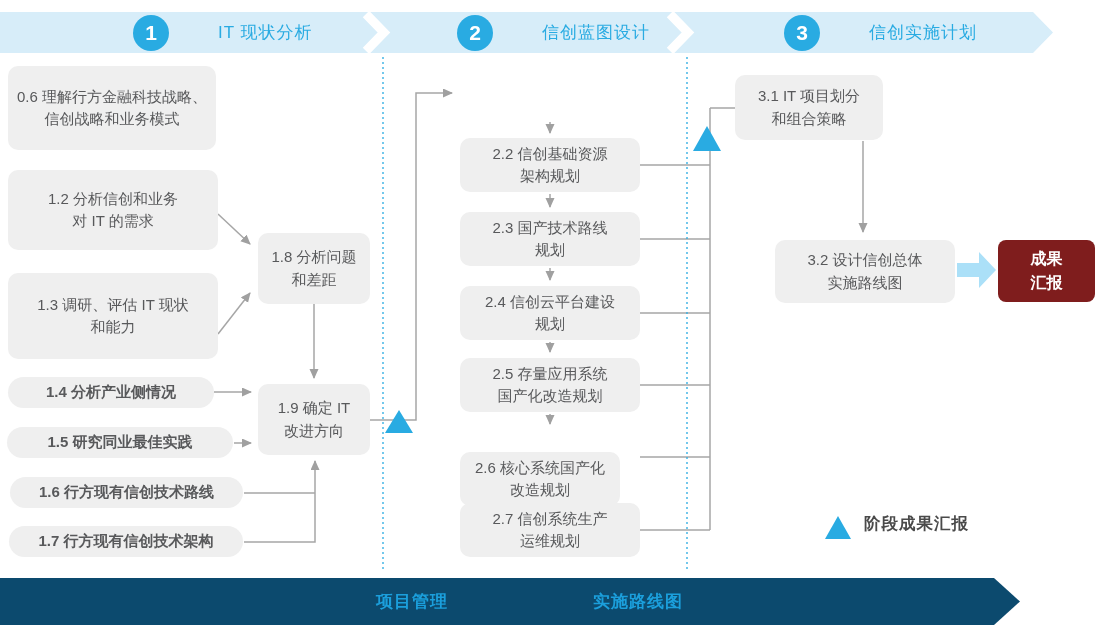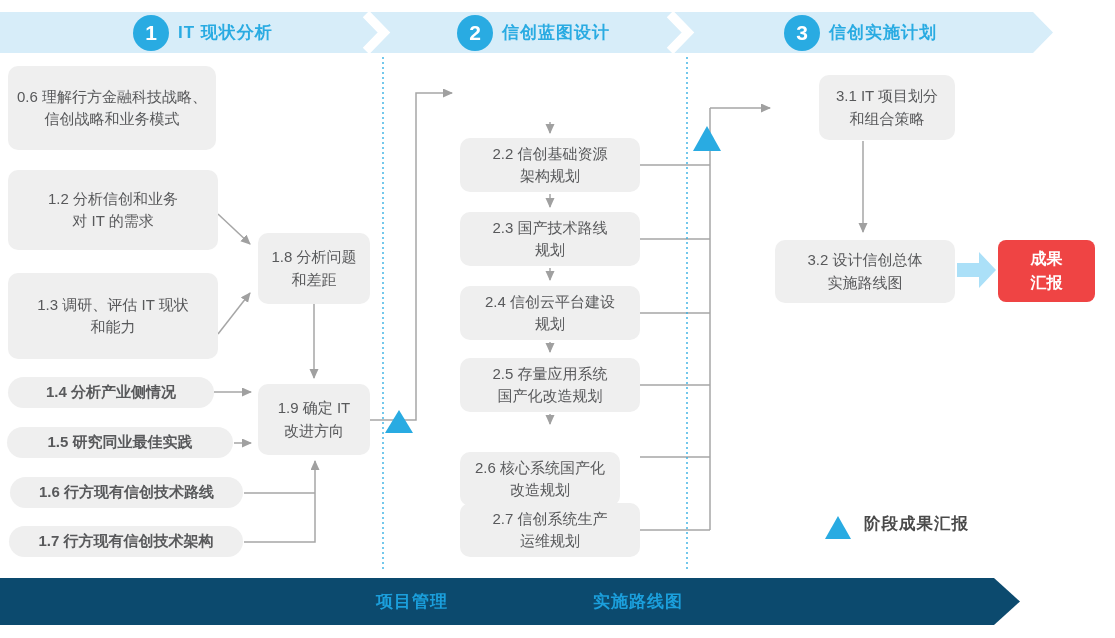--- a/index.html
+++ b/index.html
@@ -16,32 +16,32 @@
   .band.bottom{
     top:578px;width:1020px;height:47px;background:#0c4a6e;
     clip-path:polygon(0 0,calc(100% - 26px) 0,100% 50%,calc(100% - 26px) 100%,0 100%);
   }
   .phase{position:absolute;top:0;height:100%;display:flex;align-items:center;gap:9px;}
   .num{
     width:36px;height:36px;border-radius:50%;background:#29ABE2;color:#fff;
     display:flex;align-items:center;justify-content:center;
     font-size:21px;font-weight:bold;
   }
-  .ptitle{color:#29ABE2;font-size:17px;font-weight:bold;letter-spacing:1px;}
+  .ptitle{color:#29ABE2;font-size:17px;font-weight:normal;letter-spacing:1px;margin-left:40px;}
   .chev{position:absolute;top:0;}
   .ftext{position:absolute;top:0;height:47px;line-height:47px;color:#1B9FDC;font-size:17px;font-weight:bold;letter-spacing:1px;}
   
   .box{
     position:absolute;background:#EFEFEF;border-radius:10px;color:#58595B;
     display:flex;align-items:center;justify-content:center;text-align:center;
     font-size:15px;line-height:1.5;white-space:pre-line;z-index:2;padding:2px 6px;
     box-sizing:border-box;
   }
   .pill{border-radius:17px;font-weight:bold;}
-  .result{background:#ef4444;color:#fff;font-weight:bold;font-size:16px;border-radius:8px;}
+  .result{background:#7f1d1d;color:#fff;font-weight:bold;font-size:16px;border-radius:8px;}
   
   .overlay{position:absolute;left:0;top:0;z-index:1;}
   .legend{position:absolute;display:flex;gap:12px;z-index:2;}
   .legend span{color:#4A4A4A;font-size:16.5px;font-weight:bold;letter-spacing:1px;}
 </style>
 </head>
 <body>
 
 <div class="canvas">
 
@@ -133,21 +133,21 @@
 规划</div>
   <div class="box" style="left:460px;top:286px;width:180px;height:54px">2.4 信创云平台建设
 规划</div>
   <div class="box" style="left:460px;top:358px;width:180px;height:54px">2.5 存量应用系统
 国产化改造规划</div>
   <div class="box" style="left:460px;top:452px;width:160px;height:54px">2.6 核心系统国产化
 改造规划</div>
   <div class="box" style="left:460px;top:503px;width:180px;height:54px">2.7 信创系统生产
 运维规划</div>
 
-  <div class="box" style="left:819px;top:75px;width:136px;height:65px">3.1 IT 项目划分
+  <div class="box" style="left:735px;top:75px;width:148px;height:65px">3.1 IT 项目划分
 和组合策略</div>
   <div class="box" style="left:775px;top:240px;width:180px;height:63px">3.2 设计信创总体
 实施路线图</div>
   <div class="box result" style="left:998px;top:240px;width:97px;height:62px">成果
 汇报</div>
 
   <div class="legend" style="left:824px;top:513px">
     <svg width="28" height="27" viewBox="0 0 28 27">
       <polygon points="1,26 27,26 14,3" fill="#29ABE2"></polygon>
     </svg>

